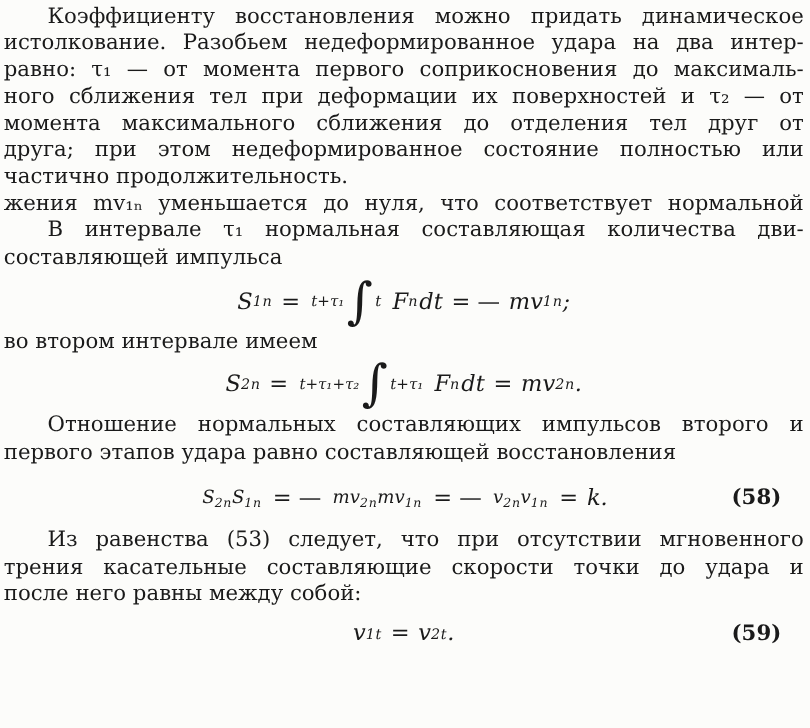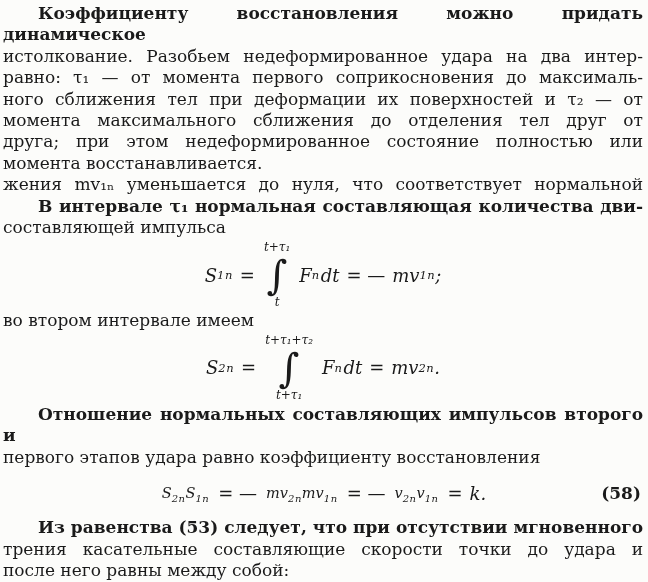--- a/index.html
+++ b/index.html
@@ -14,47 +14,46 @@
     padding: 3px 5px 0 3px;
   }
   .para { margin: 0; }
   .line {
     line-height: 21.4px;
     text-align: justify;
     text-align-last: justify;
     white-space: normal;
   }
   .line.no-just { text-align-last: left; }
-  .line.first { text-indent: 35px; font-weight: bold; }
+  .line.first { text-indent: 35px; }
 
   
   .eq {
     position: relative;
     display: flex;
     justify-content: center;
     align-items: center;
     font-style: italic;
     font-size: 18px;
   }
   sub { font-size: 11.5px; line-height: 0; letter-spacing: 0.5px; }
   .rel { margin: 0 7px; font-style: normal; }
   .eqnum {
     position: absolute;
-    right: 2px;
+    right: 18px;
     top: 50%;
     transform: translateY(-50%);
     font-style: normal;
     font-weight: bold;
     font-size: 17px;
   }
 
   
   .int-col {
     display: flex;
-    flex-direction: column;
     align-items: center;
     margin: 0 9px 0 2px;
     text-align: center;
   }
   .int-limit { font-size: 12px; line-height: 13px; font-style: italic; white-space: nowrap; }
   .int-sign {
     font-size: 40px;
     line-height: 42px;
     font-style: normal;
     padding: 0 2px;
@@ -80,21 +79,21 @@
 </head>
 <body>
 
 <div class="para">
   <div class="line first">Коэффициенту восстановления можно придать динамическое</div>
   <div class="line">истолкование. Разобьем недеформированное удара на два интер-</div>
   <div class="line">равно: τ₁ — от момента первого соприкосновения до максималь-</div>
   <div class="line">ного сближения тел при деформации их поверхностей и τ₂ — от</div>
   <div class="line">момента максимального сближения до отделения тел друг от</div>
   <div class="line">друга; при этом недеформированное состояние полностью или</div>
-  <div class="line no-just">момента восстанавливается.</div>
+  <div class="line no-just">частично продолжительность.</div>
 </div>
 
 <div class="para">
   <div class="line">жения mv₁ₙ уменьшается до нуля, что соответствует нормальной</div>
   <div class="line first">В интервале τ₁ нормальная составляющая количества дви-</div>
   <div class="line no-just">составляющей импульса</div>
 </div>
 
 <div class="eq eq1-block">
   <span>S</span>
@@ -131,21 +130,21 @@
     <sub>n</sub>
   <span class="dspace">dt</span>
   <span class="rel">=</span>
   <span>mv</span>
     <sub>2n</sub>
     <span>.</span>
 </div>
 
 <div class="para">
   <div class="line first">Отношение нормальных составляющих импульсов второго и</div>
-  <div class="line no-just">первого этапов удара равно коэффициенту восстановления</div>
+  <div class="line no-just">первого этапов удара равно составляющей восстановления</div>
 </div>
 
 <div class="eq eq58">
   <span class="frac">
     <span><span>S</span><sub>2n</sub></span>
     <span class="fbar"></span>
     <span><span>S</span><sub>1n</sub></span>
   </span>
   <span class="rel">= —</span>
   <span class="frac">

